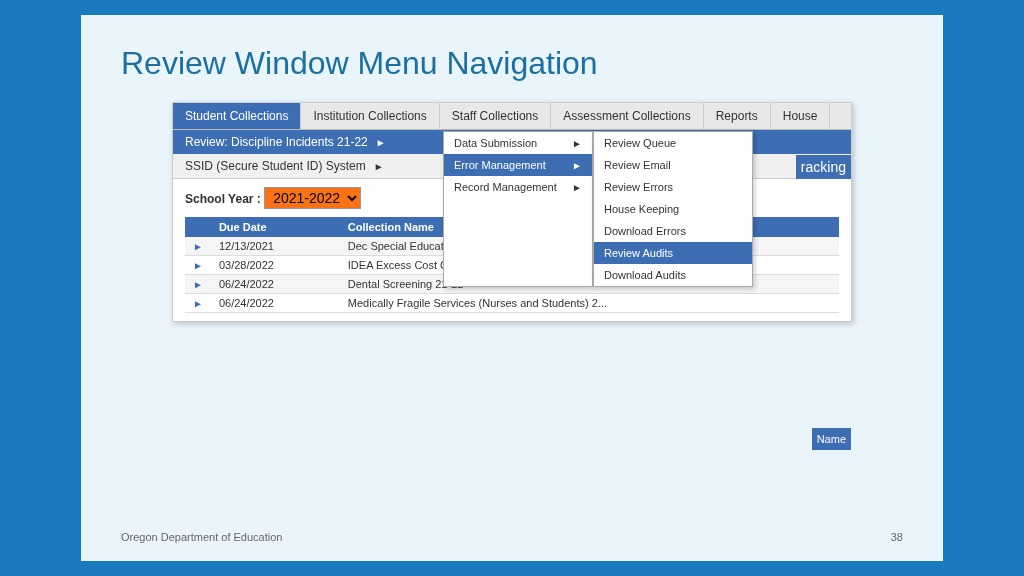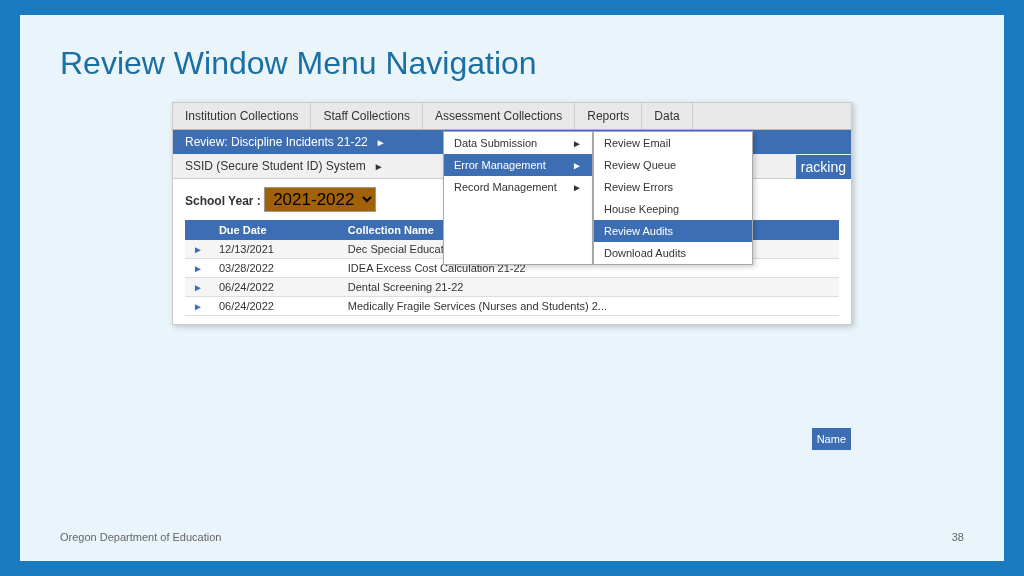--- a/index.html
+++ b/index.html
@@ -4,21 +4,21 @@
   <style>
     * { box-sizing: border-box; margin: 0; padding: 0; }
     body {
       width: 1024px;
       height: 576px;
       background: #1a7abf;
       font-family: Arial, sans-serif;
       overflow: hidden;
     }
     .slide {
-      width: 984px;
+      width: 862px;
       height: 546px;
       background: #eaf4fb;
       margin: 15px auto;
       position: relative;
       padding: 30px 40px 20px 40px;
     }
     .slide-title {
       font-size: 32px;
       color: #1a6fa3;
       font-weight: 400;
@@ -77,24 +77,24 @@
     .table-area {
       padding: 8px 12px;
     }
     .school-year-row {
       font-size: 12px;
       font-weight: bold;
       margin-bottom: 8px;
       color: #333;
     }
     .school-year-select {
-      background: #a16207;
+      background: #f97316;
       border: 1px solid #999;
       padding: 1px 4px;
-      font-size: 17px;
+      font-size: 14px;
       cursor: pointer;
     }
     table {
       width: 100%;
       border-collapse: collapse;
       font-size: 11px;
     }
     thead th {
       background: #3d6eb4;
       color: white;
@@ -164,25 +164,26 @@
 </head>
 <body>
 
 <div class="slide">
   <h1 class="slide-title">Review Window Menu Navigation</h1>
 
   <div class="content-area">
     <div class="screenshot-container" style="position:relative;">
 
       <div class="nav-bar">
+        <div class="nav-item active">Student Collections</div>
         <div class="nav-item">Institution Collections</div>
         <div class="nav-item">Staff Collections</div>
         <div class="nav-item">Assessment Collections</div>
         <div class="nav-item">Reports</div>
-        <div class="nav-item">Data</div>
+        <div class="nav-item">House</div>
       </div>
 
       <div class="sub-menu-row">
         <div class="sub-menu-item">
           <span>Review: Discipline Incidents 21-22</span>
           <span class="arrow">►</span>
         </div>
       </div>
       <div style="background:#f0f0f0; border-bottom:1px solid #ccc;">
         <div class="sub-menu-item" style="color:#333;">
@@ -243,30 +244,33 @@
             <span class="arrow">►</span>
           </div>
           <div class="dropdown-col-item">
             <span>Record Management</span>
             <span class="arrow">►</span>
           </div>
         </div>
 
         <div class="dropdown-col col2">
           <div class="dropdown-col-item">
+            <span>Review Queue</span>
+          </div>
+          <div class="dropdown-col-item">
             <span>Review Email</span>
           </div>
           <div class="dropdown-col-item">
-            <span>Review Queue</span>
-          </div>
-          <div class="dropdown-col-item">
             <span>Review Errors</span>
           </div>
           <div class="dropdown-col-item">
             <span>House Keeping</span>
+          </div>
+          <div class="dropdown-col-item">
+            <span>Download Errors</span>
           </div>
           <div class="dropdown-col-item selected">
             <span>Review Audits</span>
           </div>
           <div class="dropdown-col-item">
             <span>Download Audits</span>
           </div>
         </div>
       </div>
 

